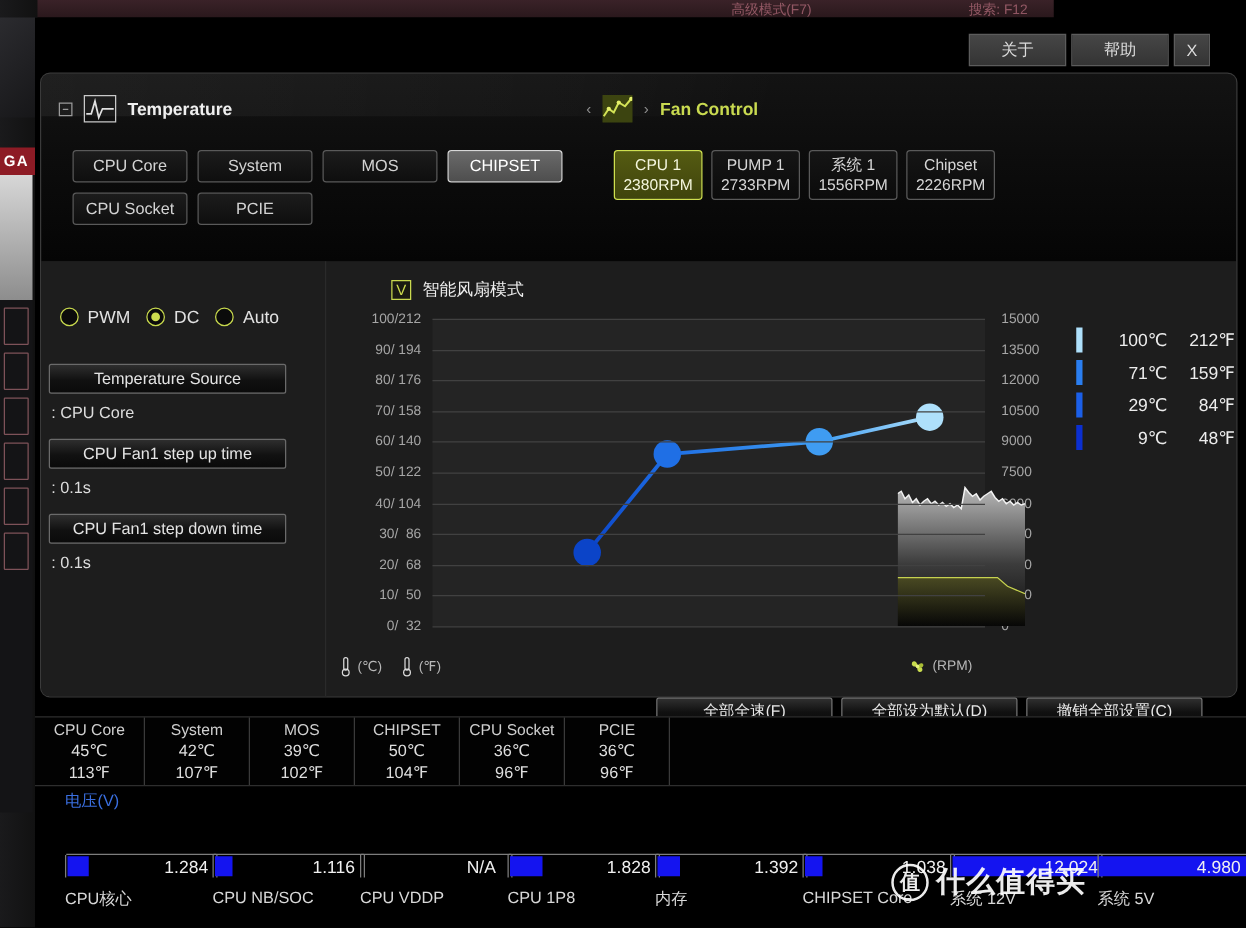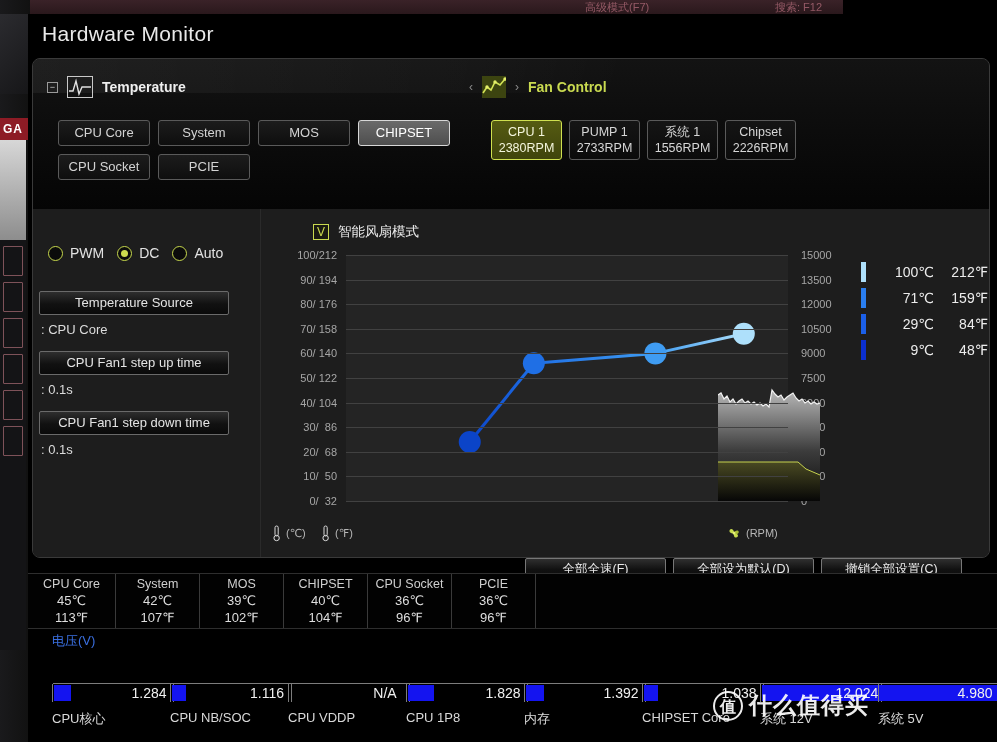--- a/index.html
+++ b/index.html
@@ -275,21 +275,25 @@
     <i></i>
     <i></i>
     <i></i>
     <i></i>
     <i></i>
   </div>
 
   <div class="dialog">
 
     <div class="title-bar">
-      <div class="app-title">Hardware Monitor</div>
+      <div class="title-buttons">
+        <div class="tbtn">关于</div>
+        <div class="tbtn">帮助</div>
+        <div class="tbtn x">X</div>
+      </div>
     </div>
 
     <div class="card">
 
       <div class="card-head">
         <div class="head-sheen"></div>
 
         <div class="sec-title sec-temp">
           <div class="box-icon">−</div>
           <div class="wave-icon">
@@ -549,21 +553,21 @@
         <div class="c">42℃</div>
         <div class="f">107℉</div>
       </div>
       <div class="tcell">
         <div class="nm">MOS</div>
         <div class="c">39℃</div>
         <div class="f">102℉</div>
       </div>
       <div class="tcell">
         <div class="nm">CHIPSET</div>
-        <div class="c">40℃</div>
+        <div class="c">50℃</div>
         <div class="f">104℉</div>
       </div>
       <div class="tcell">
         <div class="nm">CPU Socket</div>
         <div class="c">36℃</div>
         <div class="f">96℉</div>
       </div>
       <div class="tcell">
         <div class="nm">PCIE</div>
         <div class="c">36℃</div>

